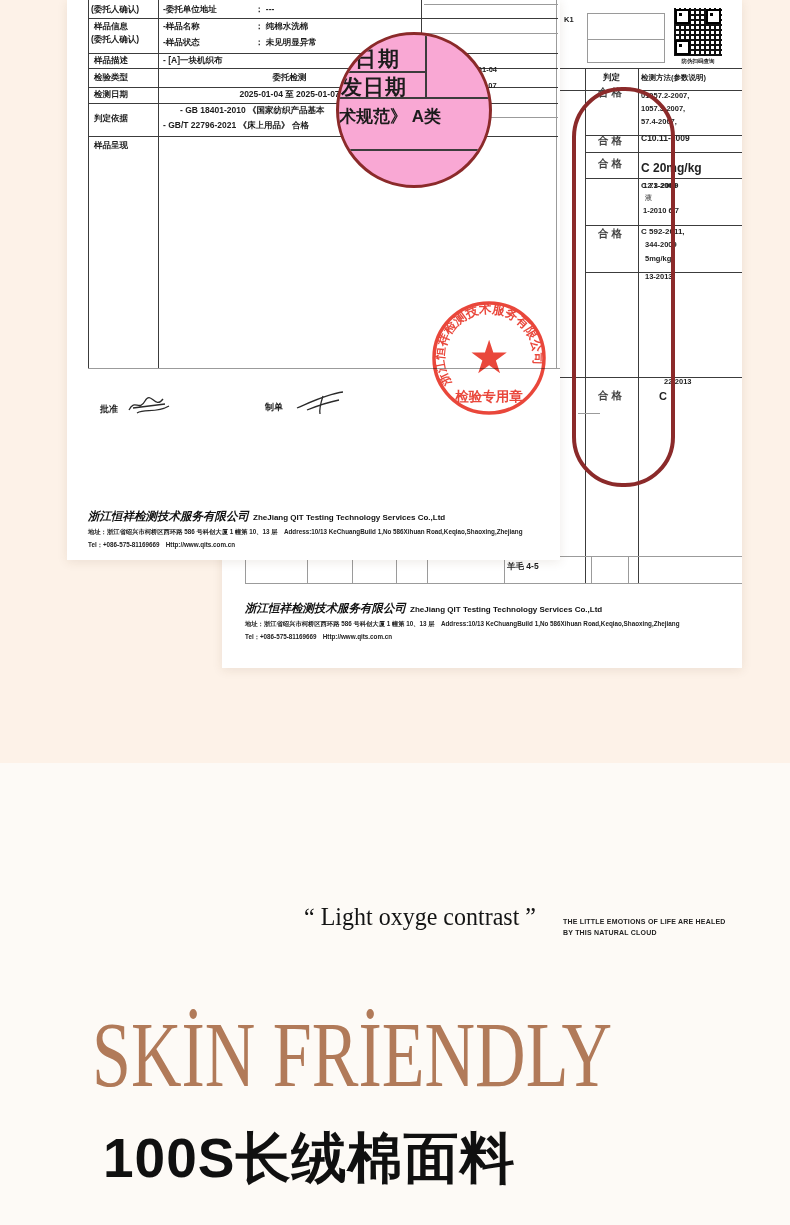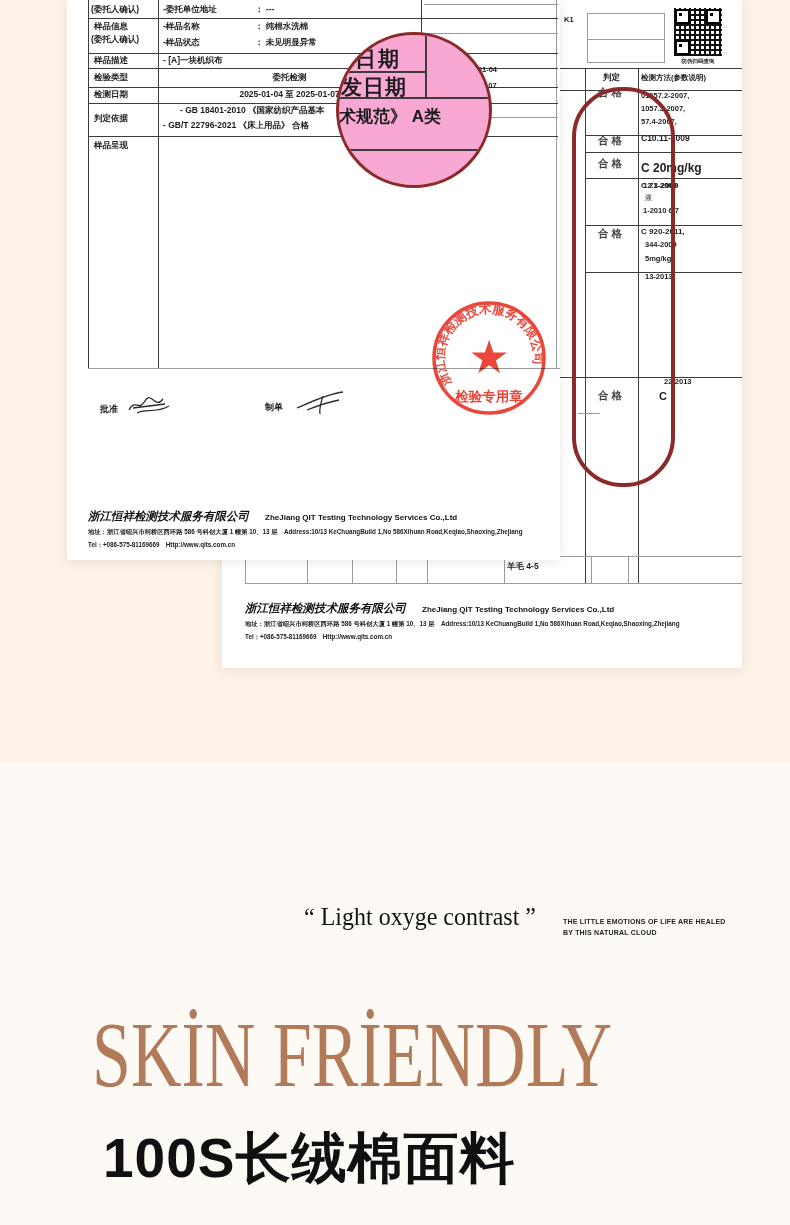--- a/index.html
+++ b/index.html
@@ -30,21 +30,21 @@
   
   .stamp{position:absolute;left:430px;top:299px;z-index:40;opacity:.93;mix-blend-mode:multiply;}
   
   .qr{position:absolute;left:452px;top:8px;width:48px;height:48px;background:
       repeating-linear-gradient(0deg,#111 0 2px,transparent 2px 5px),
       repeating-linear-gradient(90deg,#111 0 2px,#fff 2px 5px);outline:2px solid #fff;}
   .qr-eye{position:absolute;width:11px;height:11px;border:2px solid #000;background:#fff;}
   .qr-eye::after{content:"";position:absolute;left:2px;top:2px;width:3px;height:3px;background:#000;}
   
   .co-cn{font-family:"Liberation Serif",serif;font-style:italic;font-weight:bold;font-size:11.5px;color:#111;}
-  .co-en{font-size:8px;font-weight:700;color:#111;margin-left:16px;}
+  .co-en{font-size:8px;font-weight:700;color:#111;margin-left:4px;}
   .addr{font-size:6.3px;font-weight:600;color:#222;}
   
   .quote{position:absolute;left:300px;top:903px;width:240px;font-family:"Liberation Serif",serif;font-size:24px;color:#141414;text-align:center;transform:scaleY(1.08);}
   .tagline{position:absolute;left:563px;top:916px;font-size:7px;font-weight:700;color:#232323;line-height:1.6;letter-spacing:.2px;}
   .hero-title{position:absolute;left:92px;top:1002px;width:640px;font-family:"Liberation Serif",serif;font-size:70px;color:#b17a59;letter-spacing:0;transform:scaleY(1.33);transform-origin:top left;white-space:nowrap;}
   .hero-sub{position:absolute;left:103px;top:1122px;font-size:55px;font-weight:900;color:#101010;letter-spacing:1px;white-space:nowrap;}
   .sig{position:absolute;}
 </style>
 </head>
 <body>
@@ -87,21 +87,21 @@
 
     <span class="t m" style="left:419px;top:92px;">01057.2-2007,</span>
     <span class="t m" style="left:419px;top:105px;">1057.3-2007,</span>
     <span class="t m" style="left:419px;top:118px;">57.4-2007,</span>
     <span class="t m" style="left:419px;top:134px;font-size:8.5px;">C10.11-2009</span>
     <span class="t m" style="left:421px;top:152px;margin-top:30px;">12.1-2009</span>
     <span class="t m" style="left:419px;top:162px;font-size:12px;">C 20mg/kg</span>
     <span class="t m" style="left:419px;top:181px;font-size:8px;">C 73-2009</span>
     <span class="t m" style="left:423px;top:194px;color:#777;font-size:7px;">液</span>
     <span class="t m" style="left:421px;top:207px;">1-2010 6.7</span>
-    <span class="t m" style="left:419px;top:227px;font-size:8px;">C 920-2011,</span>
+    <span class="t m" style="left:419px;top:227px;font-size:8px;">C 592-2011,</span>
     <span class="t m" style="left:423px;top:241px;">344-2009</span>
     <span class="t m" style="left:423px;top:255px;">5mg/kg</span>
     <span class="t m" style="left:423px;top:273px;">13-2013</span>
     <span class="t m" style="left:434px;top:378px;margin-left:8px;">22-2013</span>
     <span class="t m" style="left:437px;top:390px;font-size:11px;">C</span>
 
     <div class="hl g" style="left:23px;top:556px;width:497px;"></div>
     <div class="hl g" style="left:23px;top:583px;width:497px;"></div>
     <div class="vl g" style="left:23px;top:556px;height:27px;"></div>
     <div class="vl g" style="left:85px;top:556px;height:27px;"></div>

